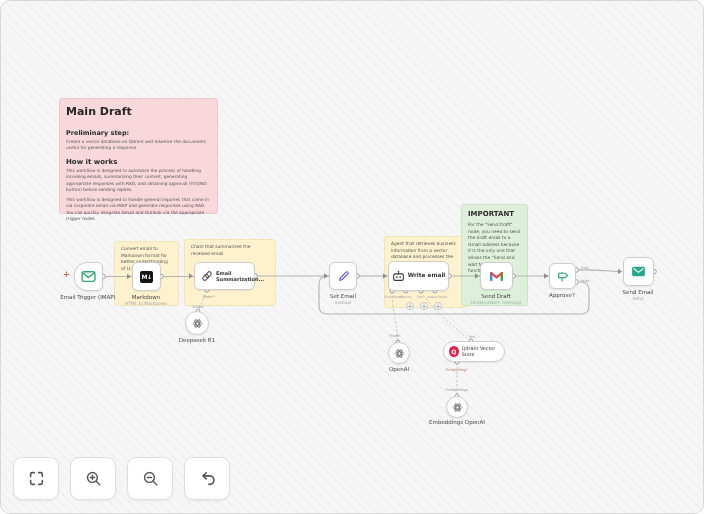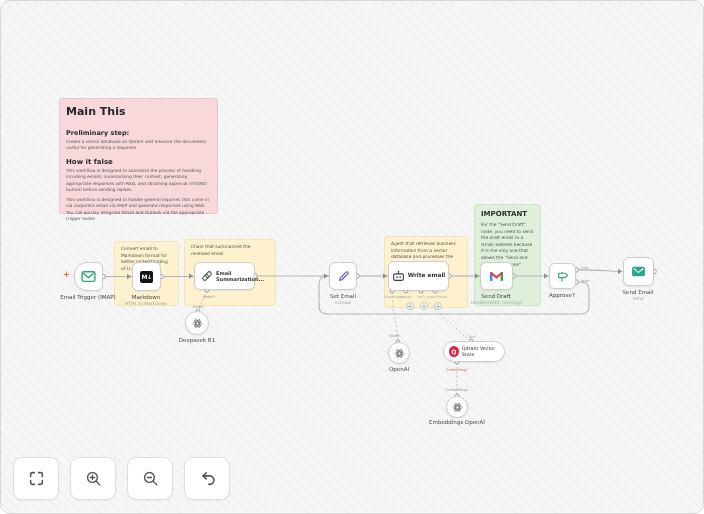--- a/index.html
+++ b/index.html
@@ -47,41 +47,41 @@
   .controls{position:absolute;left:12px;bottom:13px;display:flex;gap:11px;z-index:5;}
   .ctrl-btn{width:44px;height:41px;background:#fff;border:1px solid #dedede;border-radius:9px;
             display:flex;align-items:center;justify-content:center;box-shadow:0 1px 2px rgba(0,0,0,0.05);cursor:pointer;}
 </style>
 </head>
 <body>
 
 <div class="frame">
 
   <div class="sticky pink" style="left:58px;top:97px;width:159px;height:116px;">
-    <div class="s-title">Main This</div>
+    <div class="s-title">Main Draft</div>
     <div class="s-h2">Preliminary step:</div>
     <p class="s-p">Create a vector database on Qdrant and tokenize the documents useful for generating a response</p>
-    <div class="s-h2" style="font-size:7px;margin-top:6px;">How it false</div>
+    <div class="s-h2" style="font-size:7px;margin-top:6px;">How it works</div>
     <p class="s-p">This workflow is designed to automate the process of handling incoming emails, summarizing their content, generating appropriate responses with RAG, and obtaining approval (YES/NO button) before sending replies.</p>
     <p class="s-p">This workflow is designed to handle general inquiries that come in via corporate email via IMAP and generate responses using RAG. You can quickly integrate Gmail and Outlook via the appropriate trigger nodes</p>
   </div>
 
   <div class="sticky yellow" style="left:113px;top:240px;width:65px;height:65px;">
     <div class="s-note">Convert email to Markdown format for better understanding of LLM models</div>
   </div>
 
   <div class="sticky yellow" style="left:183px;top:238px;width:92px;height:67px;">
     <div class="s-note">Chain that summarizes the received email</div>
   </div>
 
   <div class="sticky yellow" style="left:383px;top:235px;width:84px;height:72px;">
     <div class="s-note">Agent that retrieves business information from a vector database and processes the response</div>
   </div>
 
-  <div class="sticky green" style="left:473px;top:203px;width:67px;height:102px;">
+  <div class="sticky green" style="left:460px;top:203px;width:67px;height:102px;">
     <div class="s-h2" style="font-size:7px;margin:1px 0 4px;">IMPORTANT</div>
     <div class="s-note">For the "Send Draft" node, you need to send the draft email to a Gmail address because it is the only one that allows the "Send and wait for response" function.</div>
   </div>
 
   <svg class="wires" width="702" height="512" viewBox="0 0 702 512">
     <g stroke="#b3b3b3" stroke-width="1.1" fill="none">
       <path d="M102,275.5 H131"></path>
       <path d="M160,275.5 H193"></path>
       <path d="M254,275 H328"></path>
       <path d="M356,275 H387"></path>

